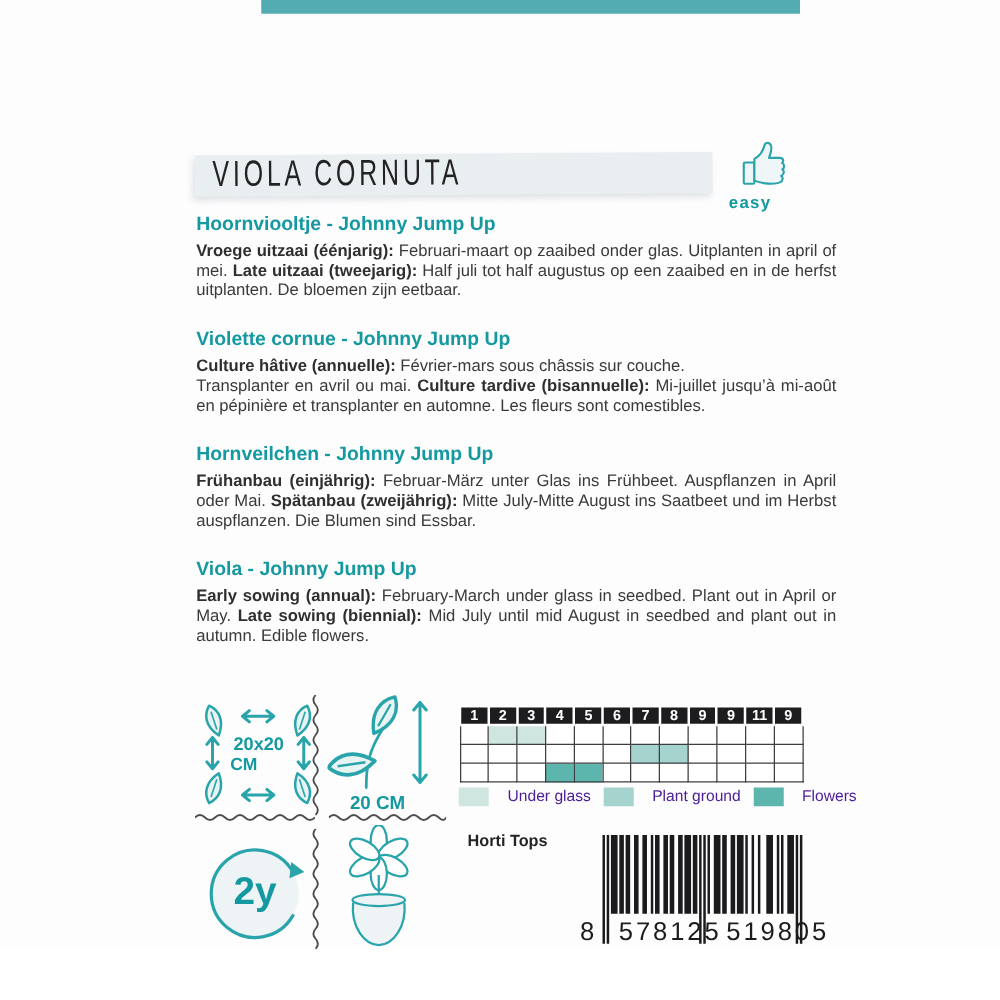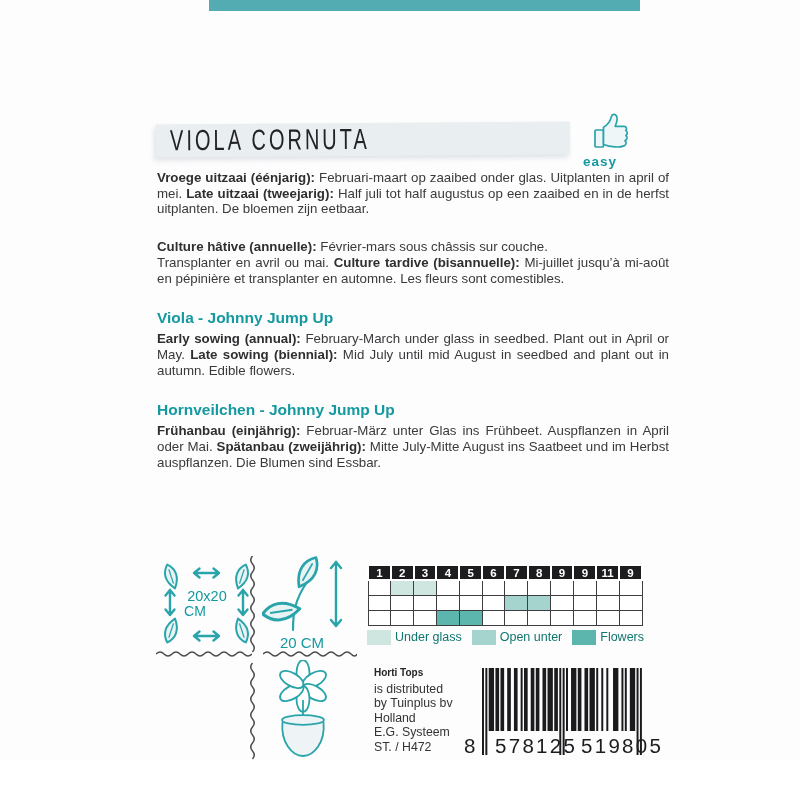--- a/index.html
+++ b/index.html
@@ -17,34 +17,34 @@
   .easy{position:absolute;left:583px;top:110px;width:62px;text-align:left;}
   .easy .lbl{margin-top:0;font-size:13.5px;font-weight:bold;color:var(--teal,#1599a0);letter-spacing:1px;}
 
   .content{position:absolute;left:157px;top:170px;width:512px;}
   .lang-section{margin:0 0 22px 0;}
   .lang-section h3{margin:0 0 4px 0;font-size:15.5px;line-height:19px;color:var(--teal,#1599a0);font-weight:bold;}
   .lang-section p{margin:0;font-size:13.3px;line-height:15.7px;text-align:justify;color:var(--ink,#3a3a3c);}
   .lang-section p .b{font-weight:bold;color:#2f2f31;}
 
   .abs{position:absolute;}
-  .ico-label{position:absolute;text-align:center;font-weight:normal;color:var(--teal,#1599a0);}
+  .ico-label{position:absolute;text-align:center;font-weight:bold;color:var(--teal,#1599a0);}
 
   .cal-table{position:absolute;left:367px;top:564px;border-collapse:collapse;table-layout:fixed;width:276px;}
   .cal-table th{background:#1d1d1f;color:#fff;border:2px solid #fff;font-size:11.5px;font-weight:bold;
                 height:13px;padding:0;text-align:center;}
   .cal-table td{border:1px solid #3e3e40;height:14px;padding:0;background:#fff;}
 
   .legend{position:absolute;left:367px;top:629px;display:flex;align-items:center;height:16px;}
   .legend .item{display:flex;align-items:center;margin-right:10px;}
   .legend .sw{width:24px;height:15px;margin-right:4px;}
-  .legend .lg-lbl{font-size:12.5px;color:#0f766e;}
+  .legend .lg-lbl{font-size:12.5px;color:#4c1d95;margin-left:11px;}
 
   .distributor{position:absolute;left:374px;top:666px;width:110px;font-size:12.3px;line-height:14.6px;color:#333335;}
-  .distributor .name{font-size:10px;font-weight:bold;color:#242426;margin-bottom:1px;}
+  .distributor .name{font-size:13px;font-weight:bold;color:#242426;margin-bottom:1px;}
 
   .barcode{position:absolute;left:462px;top:668px;width:186px;height:92px;}
   .barcode .digit{position:absolute;top:66px;font-size:20.5px;color:#1c1c1e;letter-spacing:2.3px;}
   .barcode .d1{left:2px;letter-spacing:0;}
   .barcode .d2{left:33px;}
   .barcode .d3{left:119px;text-align:center;}
 
   .black-mark{position:absolute;left:628px;top:775px;width:13px;height:25px;background:#161618;}
 
   svg{display:block;}
@@ -63,32 +63,34 @@
   <div class="easy">
     <svg width="62" height="44" viewBox="0 0 48 44" style="margin:0 auto;">
       <rect x="5" y="20" width="8.5" height="17" rx="1" fill="#eef6f7" stroke="#2aa4ab" stroke-width="1.7"></rect>
       <path d="M13.5 34.5 c7 2.8 16.5 3.2 20.5 1.4 c2.6 -1.2 2.7 -4.1 .9 -5.2 c2.3 -.9 2.9 -3.8 1 -5.2 c1.9 -1.3 1.9 -4.1 -.2 -5 c1.5 -1.3 1 -4.2 -1.7 -4.2 l-8.8 0 c1.3 -3.2 2.8 -8 1.2 -10.6 c-1.3 -2.1 -4.4 -1.7 -4.9 .7 c-.9 4 -3 8 -8 10.8 z" fill="#eef6f7" stroke="#2aa4ab" stroke-width="1.7" stroke-linejoin="round"></path>
     </svg>
     <div class="lbl">easy</div>
   </div>
 
   <div class="content">
       <div class="lang-section">
+        <h3>Hoornviooltje - Johnny Jump Up</h3>
         <p><span class="b">Vroege uitzaai (éénjarig): </span><span>Februari-maart op zaaibed onder glas. Uitplanten in april of mei. </span><span class="b">Late uitzaai (tweejarig): </span><span>Half juli tot half augustus op een zaaibed en in de herfst uitplanten. De bloemen zijn eetbaar.</span></p>
       </div>
       <div class="lang-section">
+        <h3>Violette cornue - Johnny Jump Up</h3>
         <p><span class="b">Culture hâtive (annuelle): </span><span>Février-mars sous châssis sur couche.</span><br><span>Transplanter en avril ou mai. </span><span class="b">Culture tardive (bisannuelle): </span><span>Mi-juillet jusqu’à mi-août en pépinière et transplanter en automne. Les fleurs sont comestibles.</span></p>
+      </div>
+      <div class="lang-section">
+        <h3>Hornveilchen - Johnny Jump Up</h3>
+        <p><span class="b">Frühanbau (einjährig): </span><span>Februar-März unter Glas ins Frühbeet. Auspflanzen in April oder Mai. </span><span class="b">Spätanbau (zweijährig): </span><span>Mitte July-Mitte August ins Saatbeet und im Herbst auspflanzen. Die Blumen sind Essbar.</span></p>
       </div>
       <div class="lang-section">
         <h3>Viola - Johnny Jump Up</h3>
         <p><span class="b">Early sowing (annual): </span><span>February-March under glass in seedbed. Plant out in April or May. </span><span class="b">Late sowing (biennial): </span><span>Mid July until mid August in seedbed and plant out in autumn. Edible flowers.</span></p>
-      </div>
-      <div class="lang-section">
-        <h3>Hornveilchen - Johnny Jump Up</h3>
-        <p><span class="b">Frühanbau (einjährig): </span><span>Februar-März unter Glas ins Frühbeet. Auspflanzen in April oder Mai. </span><span class="b">Spätanbau (zweijährig): </span><span>Mitte July-Mitte August ins Saatbeet und im Herbst auspflanzen. Die Blumen sind Essbar.</span></p>
       </div>
     </div>
 
   <div class="abs" style="left:153px;top:556px;width:107px;height:97px;">
     <svg width="107" height="97" viewBox="0 0 107 97">
       <defs>
         <g id="leaf">
           <path d="M11 1 C17.5 7 19 16 11 26 C3 16 4.5 7 11 1 Z" fill="#e8f3f3" stroke="#2aa4ab" stroke-width="2" stroke-linejoin="round"></path>
           <path d="M11 21 L11 6" fill="none" stroke="#2aa4ab" stroke-width="1.3"></path>
         </g>
@@ -136,20 +138,28 @@
       <path d="M0 4 Q4 0 8 4 T16 4 T24 4 T32 4 T40 4 T48 4 T56 4 T64 4 T72 4 T80 4 T88 4 T94 4" fill="none" stroke="#4d4d4f" stroke-width="1.5"></path>
     </svg>
   </div>
 
   <div class="abs" style="left:248px;top:663px;">
     <svg width="9" height="100" viewBox="0 0 9 100">
       <path d="M4.5 0 Q1 4 4.5 8 T4.5 16 T4.5 24 T4.5 32 T4.5 40 T4.5 48 T4.5 56 T4.5 64 T4.5 72 T4.5 80 T4.5 88 T4.5 96" fill="none" stroke="#4d4d4f" stroke-width="1.5"></path>
     </svg>
   </div>
 
+  <div class="abs" style="left:160px;top:671px;width:88px;height:88px;">
+    <svg width="88" height="88" viewBox="0 0 88 88">
+      <circle cx="44" cy="44" r="35" fill="#eef4f6" stroke="none"></circle>
+      <path d="M74.3 61.5 A35 35 0 1 1 74.3 26.5" fill="none" stroke="#2aa4ab" stroke-width="2.6" stroke-linecap="round"></path>
+      <polygon points="73,18.5 83.5,26.5 71.5,31.5" fill="#2aa4ab"></polygon>
+    </svg>
+    <div class="ico-label" style="left:0;top:24px;width:88px;font-size:31px;">2y</div>
+  </div>
 
   <div class="abs" style="left:270px;top:660px;">
     <svg width="72" height="100" viewBox="0 0 72 100">
       <g fill="#ffffff" stroke="#2aa4ab" stroke-width="1.8">
         <ellipse transform="rotate(0 33 26)" cx="33" cy="13" rx="6.5" ry="13"></ellipse>
         <ellipse transform="rotate(60 33 26)" cx="33" cy="13" rx="6.5" ry="13"></ellipse>
         <ellipse transform="rotate(120 33 26)" cx="33" cy="13" rx="6.5" ry="13"></ellipse>
         <ellipse transform="rotate(180 33 26)" cx="33" cy="13" rx="6.5" ry="13"></ellipse>
         <ellipse transform="rotate(240 33 26)" cx="33" cy="13" rx="6.5" ry="13"></ellipse>
         <ellipse transform="rotate(300 33 26)" cx="33" cy="13" rx="6.5" ry="13"></ellipse>
@@ -223,37 +233,30 @@
       </tbody>
   </table>
 
   <div class="legend">
       <span class="item">
         <span class="sw" style="background: rgb(207, 229, 223);"></span>
         <span class="lg-lbl">Under glass</span>
       </span>
       <span class="item">
         <span class="sw" style="background: rgb(165, 211, 205);"></span>
-        <span class="lg-lbl">Open unter</span>
+        <span class="lg-lbl">Plant ground</span>
       </span>
       <span class="item">
         <span class="sw" style="background: rgb(92, 182, 173);"></span>
         <span class="lg-lbl">Flowers</span>
       </span>
     </div>
 
   <div class="distributor">
     <div class="name">Horti Tops</div>
-    <div>
-        <div>is distributed</div>
-        <div>by Tuinplus bv</div>
-        <div>Holland</div>
-        <div>E.G. Systeem</div>
-        <div>ST. / H472</div>
-      </div>
   </div>
 
   <div class="barcode">
     <svg id="bars" width="186" height="88" viewBox="0 0 186 88">
         <rect x="20.00" y="0" width="1.98" height="87" fill="#1b1b1d"></rect>
         <rect x="23.36" y="0" width="1.98" height="87" fill="#1b1b1d"></rect>
         <rect x="26.72" y="0" width="5.34" height="63" fill="#1b1b1d"></rect>
         <rect x="33.44" y="0" width="3.66" height="63" fill="#1b1b1d"></rect>
         <rect x="38.48" y="0" width="3.66" height="63" fill="#1b1b1d"></rect>
         <rect x="45.20" y="0" width="3.66" height="63" fill="#1b1b1d"></rect>

